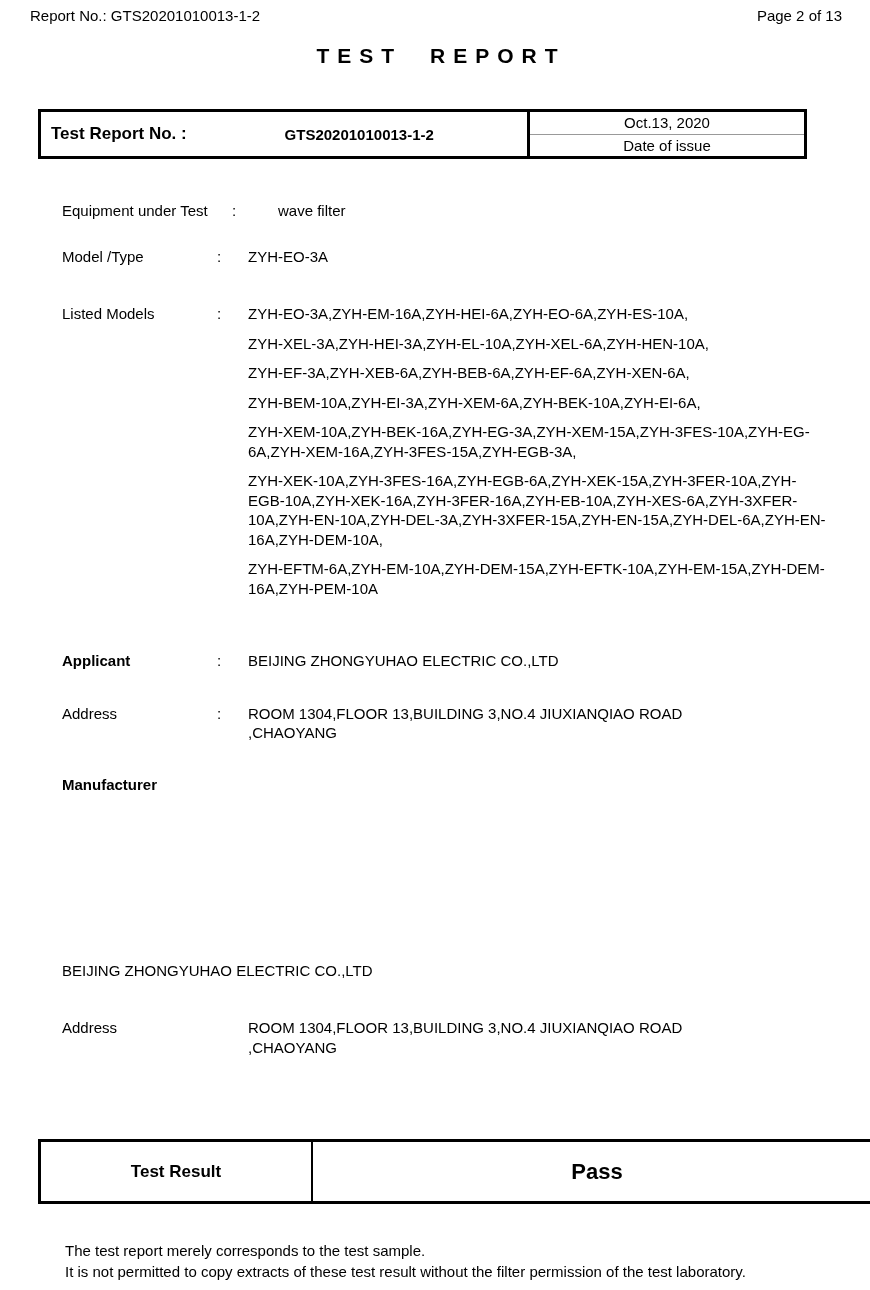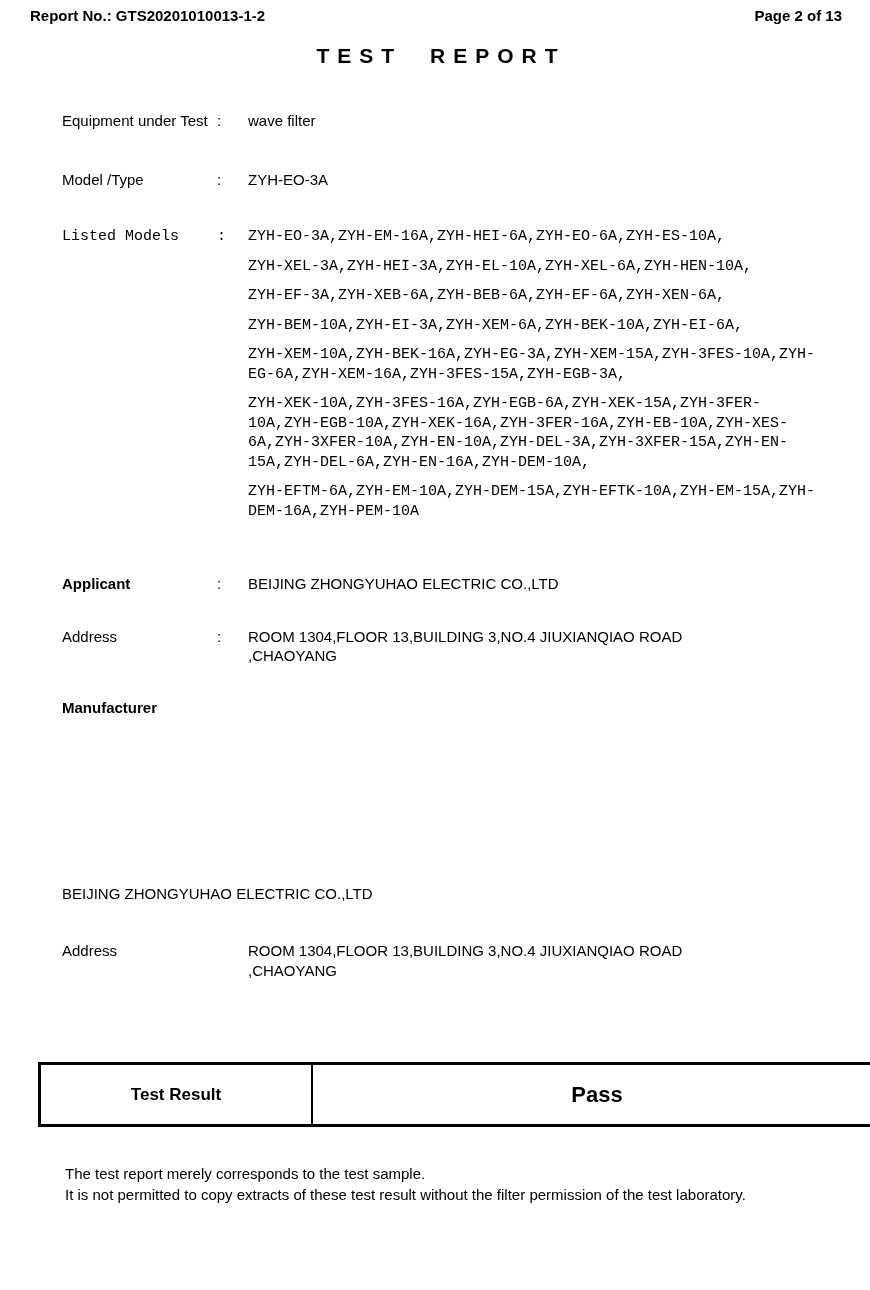--- a/index.html
+++ b/index.html
@@ -7,21 +7,21 @@
   body {
     width: 870px; height: 1290px;
     font-family: "Liberation Sans", sans-serif;
     color: #000000;
     position: relative;
     overflow: hidden;
   }
   .page-header {
     display: flex; justify-content: space-between;
     padding: 6px 28px 0 30px;
-    font-size: 15px; font-weight: bold; line-height: 19px;
+    font-size: 15px; font-weight: normal; line-height: 19px;
   }
   .page-title {
     margin-top: 18px;
     text-align: center;
     font-size: 21px; font-weight: bold;
     letter-spacing: 8px; word-spacing: 14px;
     line-height: 26px;
     padding-left: 12px;
   }
   
@@ -53,23 +53,23 @@
     margin: 42px 0 0 62px;
     width: 772px;
     font-size: 15px; line-height: 19.5px;
   }
   .frow { display: flex; align-items: flex-start; }
   .flabel { flex: 0 0 155px; }
   .fcolon { flex: 0 0 31px; }
   .fvalue { flex: 1; max-width: 582px; overflow-wrap: break-word; }
   .fvalue.narrow { max-width: 460px; }
   .bold { font-weight: bold; }
-  .mb1 { margin-bottom: 39px; }
+  .mb1 { margin-bottom: 26px; gap: 15px; }
   .mb2 { margin-bottom: 38px; }
-  .mb3 { margin-bottom: 45px; font-family: Liberation Mono, monospace; }
+  .mb3 { margin-bottom: 45px; }
   .mb4 { margin-bottom: 33px; }
   .mb5 { margin-bottom: 32px; }
   .mb6 { margin-bottom: 38px; flex-direction: column; }
   .mpara { margin-bottom: 10px; overflow-wrap: break-word; }
   .mpara:last-child { margin-bottom: 8px; }
   
   .result-box {
     margin: 82px 0 0 38px;
     width: 846px; height: 65px;
     border: 3px solid #000;
@@ -98,20 +98,30 @@
 
 <div>
 
   <div class="page-header">
     <span>Report No.: GTS20201010013-1-2</span>
     <span>Page 2 of 13</span>
   </div>
 
   <div class="page-title">TEST REPORT</div>
 
+  <div class="report-box">
+    <div class="rb-left">
+      <span class="rb-label">Test Report No. : </span>
+      <span class="rb-value">GTS20201010013-1-2</span>
+    </div>
+    <div class="rb-right">
+      <div class="rb-date">Oct.13, 2020</div>
+      <div class="rb-datelabel">Date of issue</div>
+    </div>
+  </div>
 
   <div class="fields">
 
     <div class="frow mb1">
       <div class="flabel">Equipment under Test</div>
       <div class="fcolon">:</div>
       <div class="fvalue">wave filter</div>
     </div>
 
     <div class="frow mb2">

